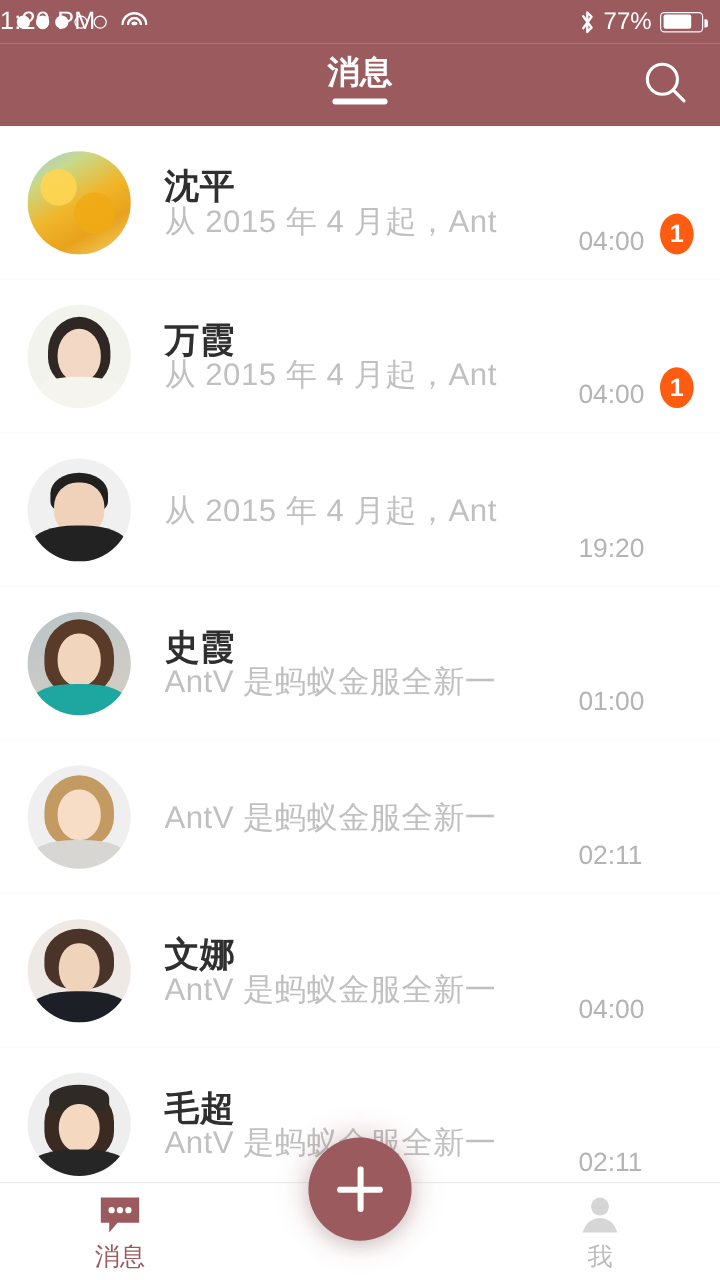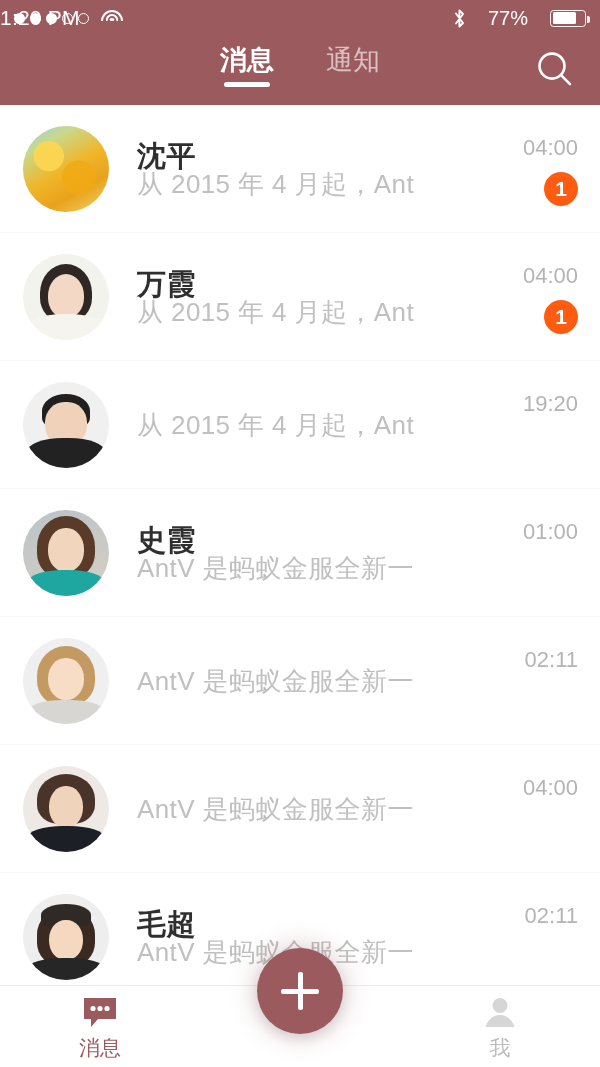--- a/index.html
+++ b/index.html
@@ -21,21 +21,21 @@
   .dots{ display:flex; align-items:center; gap:5px; }
   .dot{ width:11px; height:11px; border-radius:50%; background:#fff; }
   .dot.hollow{ background:transparent; border:1.6px solid #fff; }
   .wifi{ width:22px; height:16px; position:relative; margin-left:5px; }
   .wifi i{ position:absolute; left:50%; transform:translateX(-50%);
     border:2px solid #fff; border-bottom:none; border-radius:50% 50% 0 0 / 100% 100% 0 0; }
   .wifi i:nth-child(1){ width:22px; height:11px; top:0; }
   .wifi i:nth-child(2){ width:13px; height:7px; top:4px; }
   .wifi i:nth-child(3){ width:5px; height:3px; top:8px; background:#fff; border-radius:50%; border:none; }
   .sb-center{ position:absolute; left:0; right:0; font-size:21px; letter-spacing:.2px; pointer-events:none; }
-  .sb-right{ margin-left:auto; display:flex; align-items:center; gap:22px; position:relative; z-index:2;justify-content:space-between; }
+  .sb-right{ margin-left:auto; display:flex; align-items:center; gap:7px; position:relative; z-index:2;justify-content:space-between; }
   .bt{ width:13px; height:21px; position:relative; }
   .bt svg{ display:block; }
   .batt{ width:36px; height:17px; border:1.8px solid rgba(255,255,255,.95); border-radius:3.5px; position:relative; padding:1.6px; }
   .batt:after{ content:""; position:absolute; right:-5px; top:5px; width:3px; height:7px; background:rgba(255,255,255,.95); border-radius:0 2px 2px 0; }
   .batt span{ display:block; height:100%; background:#fff; border-radius:1.5px; }
 
   
   .header{
     height:69px; background:#9b5b5e; position:relative;
     display:flex; align-items:flex-start; justify-content:center;
@@ -54,21 +54,21 @@
   .row:after{ content:""; position:absolute; left:0; right:0; bottom:0; height:1px; background:#fafafa; }
   .avatar{ width:86px; height:86px; border-radius:50%; flex:none; overflow:hidden; position:relative; background:#f0f0ee; }
   .avatar .ph{ position:absolute; inset:0; }
   .avatar .face{ position:absolute; left:50%; transform:translateX(-50%); }
   .avatar .hair{ position:absolute; left:50%; transform:translateX(-50%); }
   .avatar .body{ position:absolute; left:50%; transform:translateX(-50%); bottom:0; border-radius:46% 46% 0 0; }
 
   .rtext{ flex:1; min-width:0; margin-left:28px; display:flex; flex-direction:column; justify-content:center; }
   .rname{ font-size:29px; font-weight:bold; color:#2f2f2f; letter-spacing:.5px; line-height:1; }
   .rmsg{ font-size:26px; color:#c0c0c0; letter-spacing:.4px; line-height:1; white-space:nowrap; overflow:hidden; }
-  .rright{ flex:none; width:96px; display:flex; flex-direction:column; align-items:flex-end; justify-content:center; gap:13px; height:86px; padding-top:4px; }
+  .rright{ flex:none; width:96px; display:flex; flex-direction:row; align-items:flex-end; justify-content:center; gap:13px; height:86px; padding-top:4px; }
   .rtime{ font-size:22px; color:#b4b4b4; line-height:1; }
   .badge{ width:34px; height:34px; border-radius:50%; background:#ff5c12; color:#fff;
     font-size:21px; font-weight:bold; display:flex; align-items:center; justify-content:center; line-height:1; }
   .badge.hidden{ visibility:hidden; }
 
   
   .tabbar{ position:absolute; left:0; right:0; bottom:0; height:82px; background:#fff;
     border-top:1px solid #ededed; display:flex; align-items:center; }
   .tbitem{ flex:1; display:flex; flex-direction:column; align-items:center; justify-content:center; gap:7px; cursor:pointer; }
   .tbitem.spacer{ pointer-events:none; }
@@ -117,23 +117,20 @@
         </span>
     </div>
   </div>
 
   <div class="header">
     <div class="tabs">
       <div class="tab active">
         <span>消息</span>
         <span class="tab-underline"></span>
       </div>
-      <div class="tab">
-        <span>通知</span>
-      </div>
     </div>
     <div class="search-btn">
       <svg width="46" height="46" viewBox="0 0 46 46">
         <circle cx="20" cy="19" r="12.5" fill="none" stroke="#fff" stroke-width="2.6"></circle>
         <line x1="29.5" y1="28.5" x2="38" y2="37" stroke="#fff" stroke-width="2.6" stroke-linecap="round"></line>
       </svg>
     </div>
   </div>
 
   <div class="list">
@@ -215,20 +212,21 @@
       </div>
     </div>
 
     <div class="row">
       <div class="avatar" style="background:#efe9e6">
         <span class="hair" style="width:58px;height:50px;top:8px;background:#4a342a;border-radius:50% 50% 38% 38%"></span>
         <span class="face" style="width:34px;height:42px;top:20px;background:#f0d3bb;border-radius:48%"></span>
         <span class="body" style="width:78px;height:26px;background:#1c1f26"></span>
       </div>
       <div class="rtext">
+        <div class="rname">文娜</div>
         <div class="rmsg">AntV 是蚂蚁金服全新一</div>
       </div>
       <div class="rright">
         <div class="rtime">04:00</div>
         <div class="badge hidden"></div>
       </div>
     </div>
 
     <div class="row">
       <div class="avatar" style="background:#eeeeee">

